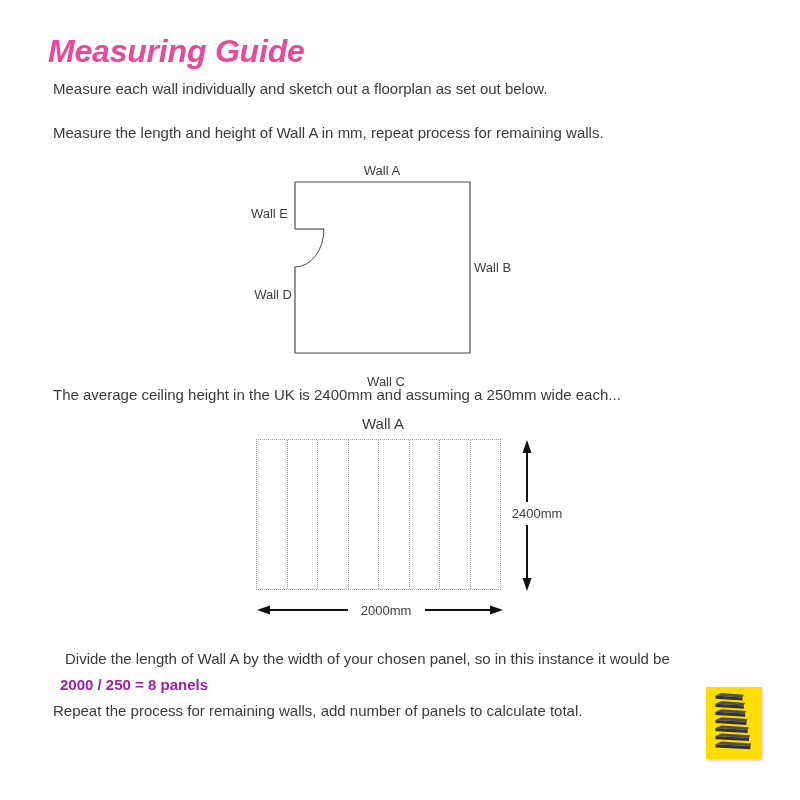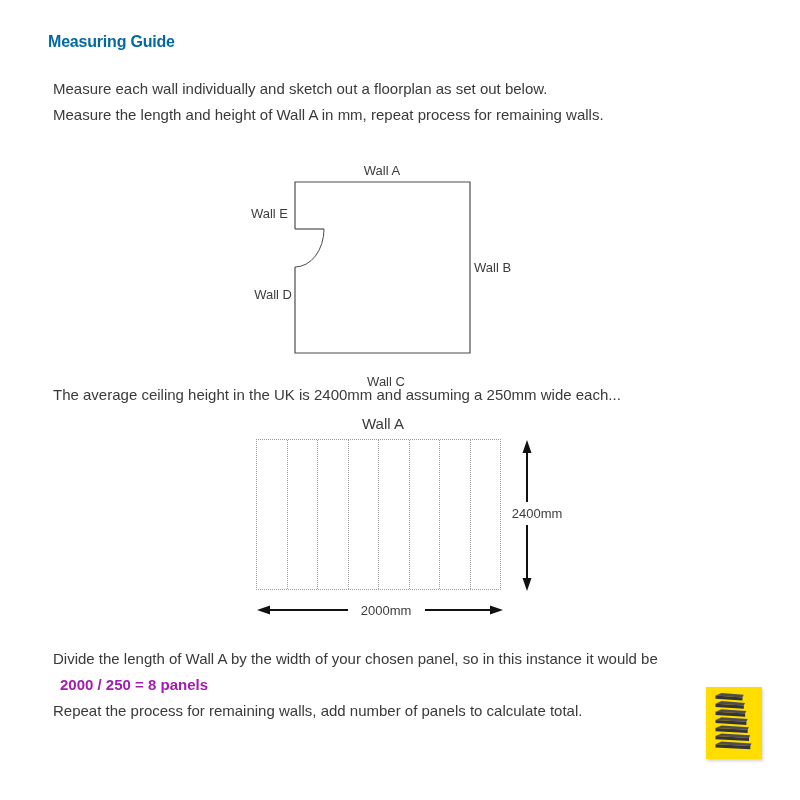--- a/index.html
+++ b/index.html
@@ -1,39 +1,39 @@
 <!DOCTYPE html>
 <html><head>
 <meta charset="utf-8">
 <style>
   html,body{margin:0;padding:0;background:#fff;}
   .page{position:relative;width:800px;height:800px;background:#ffffff;overflow:hidden;
         font-family:"Liberation Sans","DejaVu Sans",sans-serif;}
   .abs{position:absolute;white-space:nowrap;}
-  .title{font-size:16px;font-weight:bold;color:#0369a1;letter-spacing:-0.2px;}
+  .title{font-size:32px;font-weight:bold;color:#ec4899;letter-spacing:-0.2px;font-style:italic;}
   .body-text{font-size:15px;color:#3a3a3a;text-align:right;}
   .bold{font-weight:bold;color:#a21caf;margin-left:7px;}
   .small-label{font-size:13px;color:#3d3d3d;}
   .diagram-title{font-size:15px;color:#3a3a3a;}
   .centerx{transform:translateX(-50%);}
   .panel-grid{display:flex;box-sizing:border-box;border:1px dotted #9a9a9a;background:#fff;}
   .panel-cell{flex:1 1 0;border-right:1px dotted #9a9a9a;}
   .panel-cell:last-child{border-right:none;}
   .logo-box{box-shadow:1px 2px 3px rgba(0,0,0,0.18);}
   svg{display:block;}
 </style>
 </head>
 <body>
 
 <div class="page">
 
   <div class="abs title" style="left:48px;top:33px;">Measuring Guide</div>
 
   <div class="abs body-text" style="left:53px;top:80px;">Measure each wall individually and sketch out a floorplan as set out below.</div>
-  <div class="abs body-text" style="left:53px;top:106px;">Measure the length and height of Wall A in mm, repeat process for remaining walls.</div>
+  <div class="abs body-text" style="left:53px;top:124px;">Measure the length and height of Wall A in mm, repeat process for remaining walls.</div>
 
   <svg class="abs" style="left:250px;top:160px;" width="260" height="205" viewBox="0 0 260 205">
     <g stroke="#4d4d4d" stroke-width="1.2" fill="none">
       <path d="M 45 107 L 45 193 L 220 193 L 220 22 L 45 22 L 45 69"></path>
       <path d="M 45 69 L 74 69"></path>
       <path d="M 74 69 A 29 38 0 0 1 45 107" stroke-width="1"></path>
     </g>
   </svg>
   <div class="abs small-label centerx" style="left:382px;top:163px;">Wall A</div>
   <div class="abs small-label" style="right:512px;top:196px;margin-top:10px;">Wall E</div>
@@ -69,21 +69,21 @@
   <svg class="abs" style="left:250px;top:600px;" width="260" height="20" viewBox="0 0 260 20">
     <g fill="#111" stroke="#111">
       <polygon points="7,10 20,5.5 20,14.5" stroke="none"></polygon>
       <line x1="18" y1="10" x2="98" y2="10" stroke-width="2"></line>
       <line x1="175" y1="10" x2="240" y2="10" stroke-width="2"></line>
       <polygon points="253,10 240,5.5 240,14.5" stroke="none"></polygon>
     </g>
   </svg>
   <div class="abs small-label centerx" style="left:386px;top:603px;">2000mm</div>
 
-  <div class="abs body-text" style="left:53px;top:650px;">Divide the length of Wall A by the width of your chosen panel, so in this instance it would be</div>
+  <div class="abs body-text" style="left:65px;top:650px;">Divide the length of Wall A by the width of your chosen panel, so in this instance it would be</div>
   <div class="abs body-text bold" style="left:53px;top:676px;">2000 / 250 = 8 panels</div>
   <div class="abs body-text" style="left:53px;top:702px;">Repeat the process for remaining walls, add number of panels to calculate total.</div>
 
   <svg class="abs logo-box" style="left:706px;top:687px;" width="56" height="72" viewBox="0 0 56 72">
     <rect x="0" y="0" width="56" height="72" fill="#FFDD00"></rect>
     <g fill="#4D4D52">
       <polygon points="9.5,8.6 15.5,6.0 37.7,7.8 36.5,10.4"></polygon>
       <polygon points="9.5,16.7 15.5,14.1 39.0,15.9 37.8,18.5"></polygon>
       <polygon points="9.5,24.8 15.5,22.2 40.3,24.0 39.1,26.6"></polygon>
       <polygon points="9.5,32.9 15.5,30.3 41.6,32.1 40.4,34.7"></polygon>

